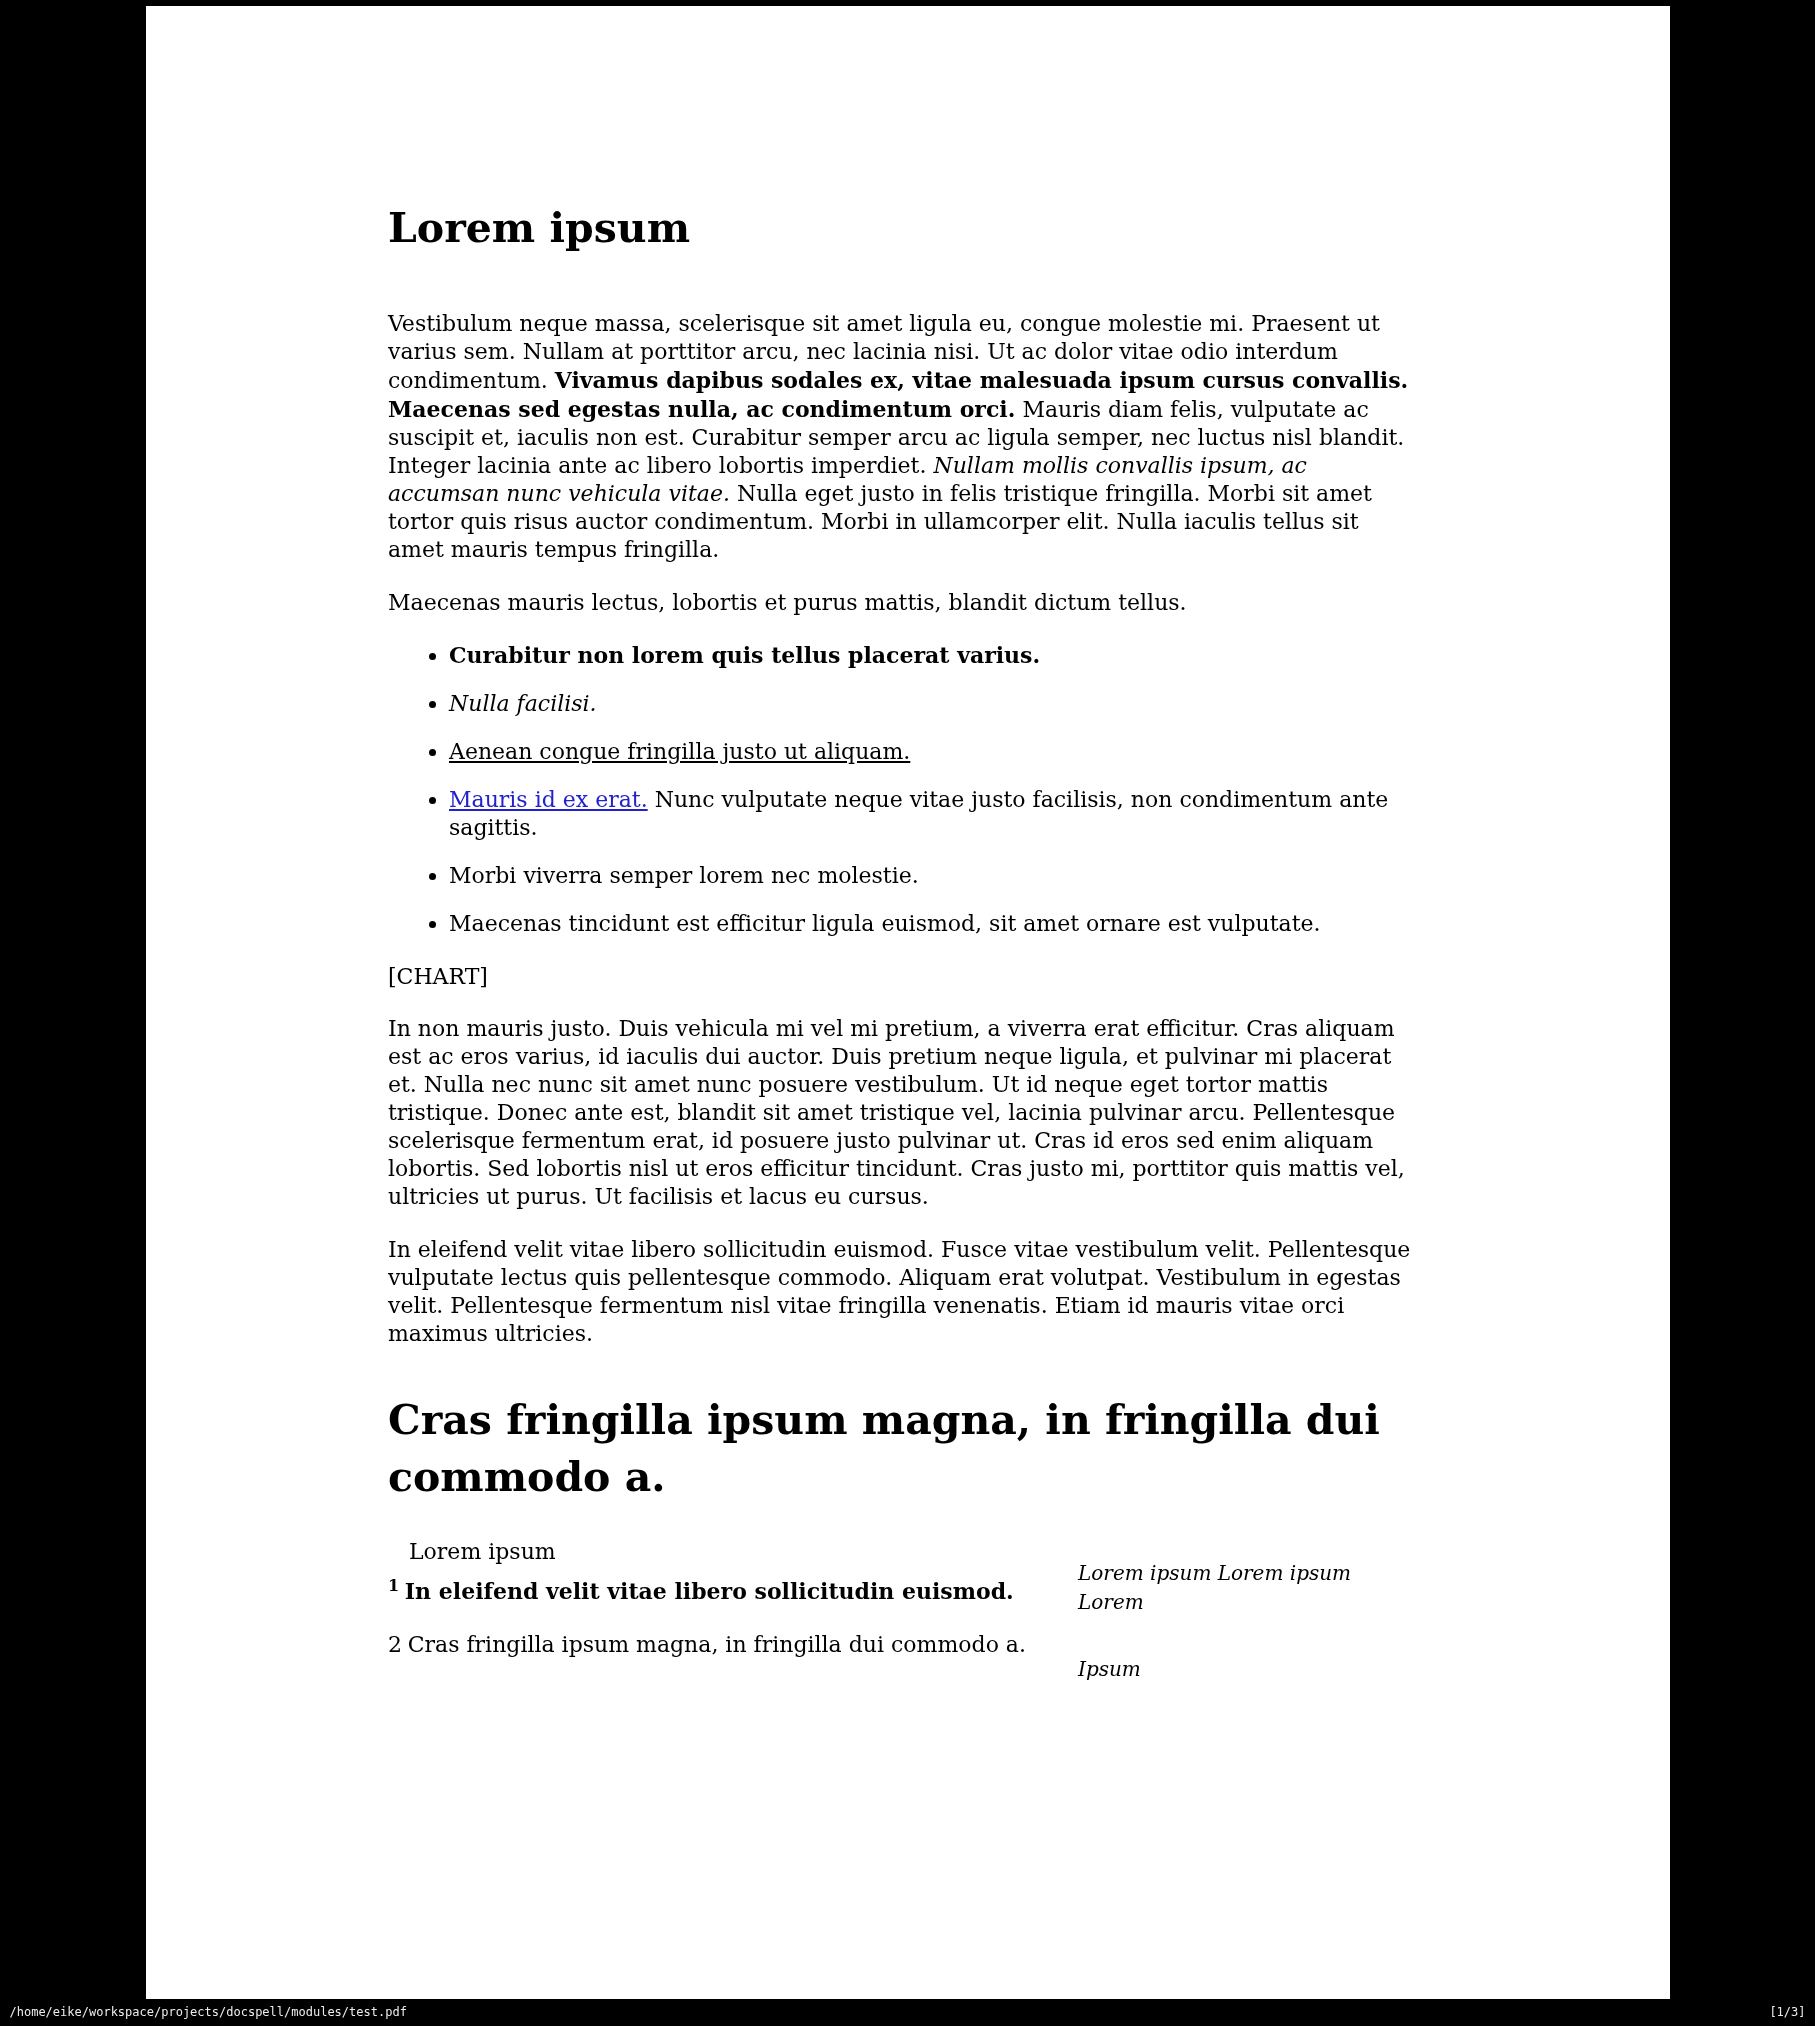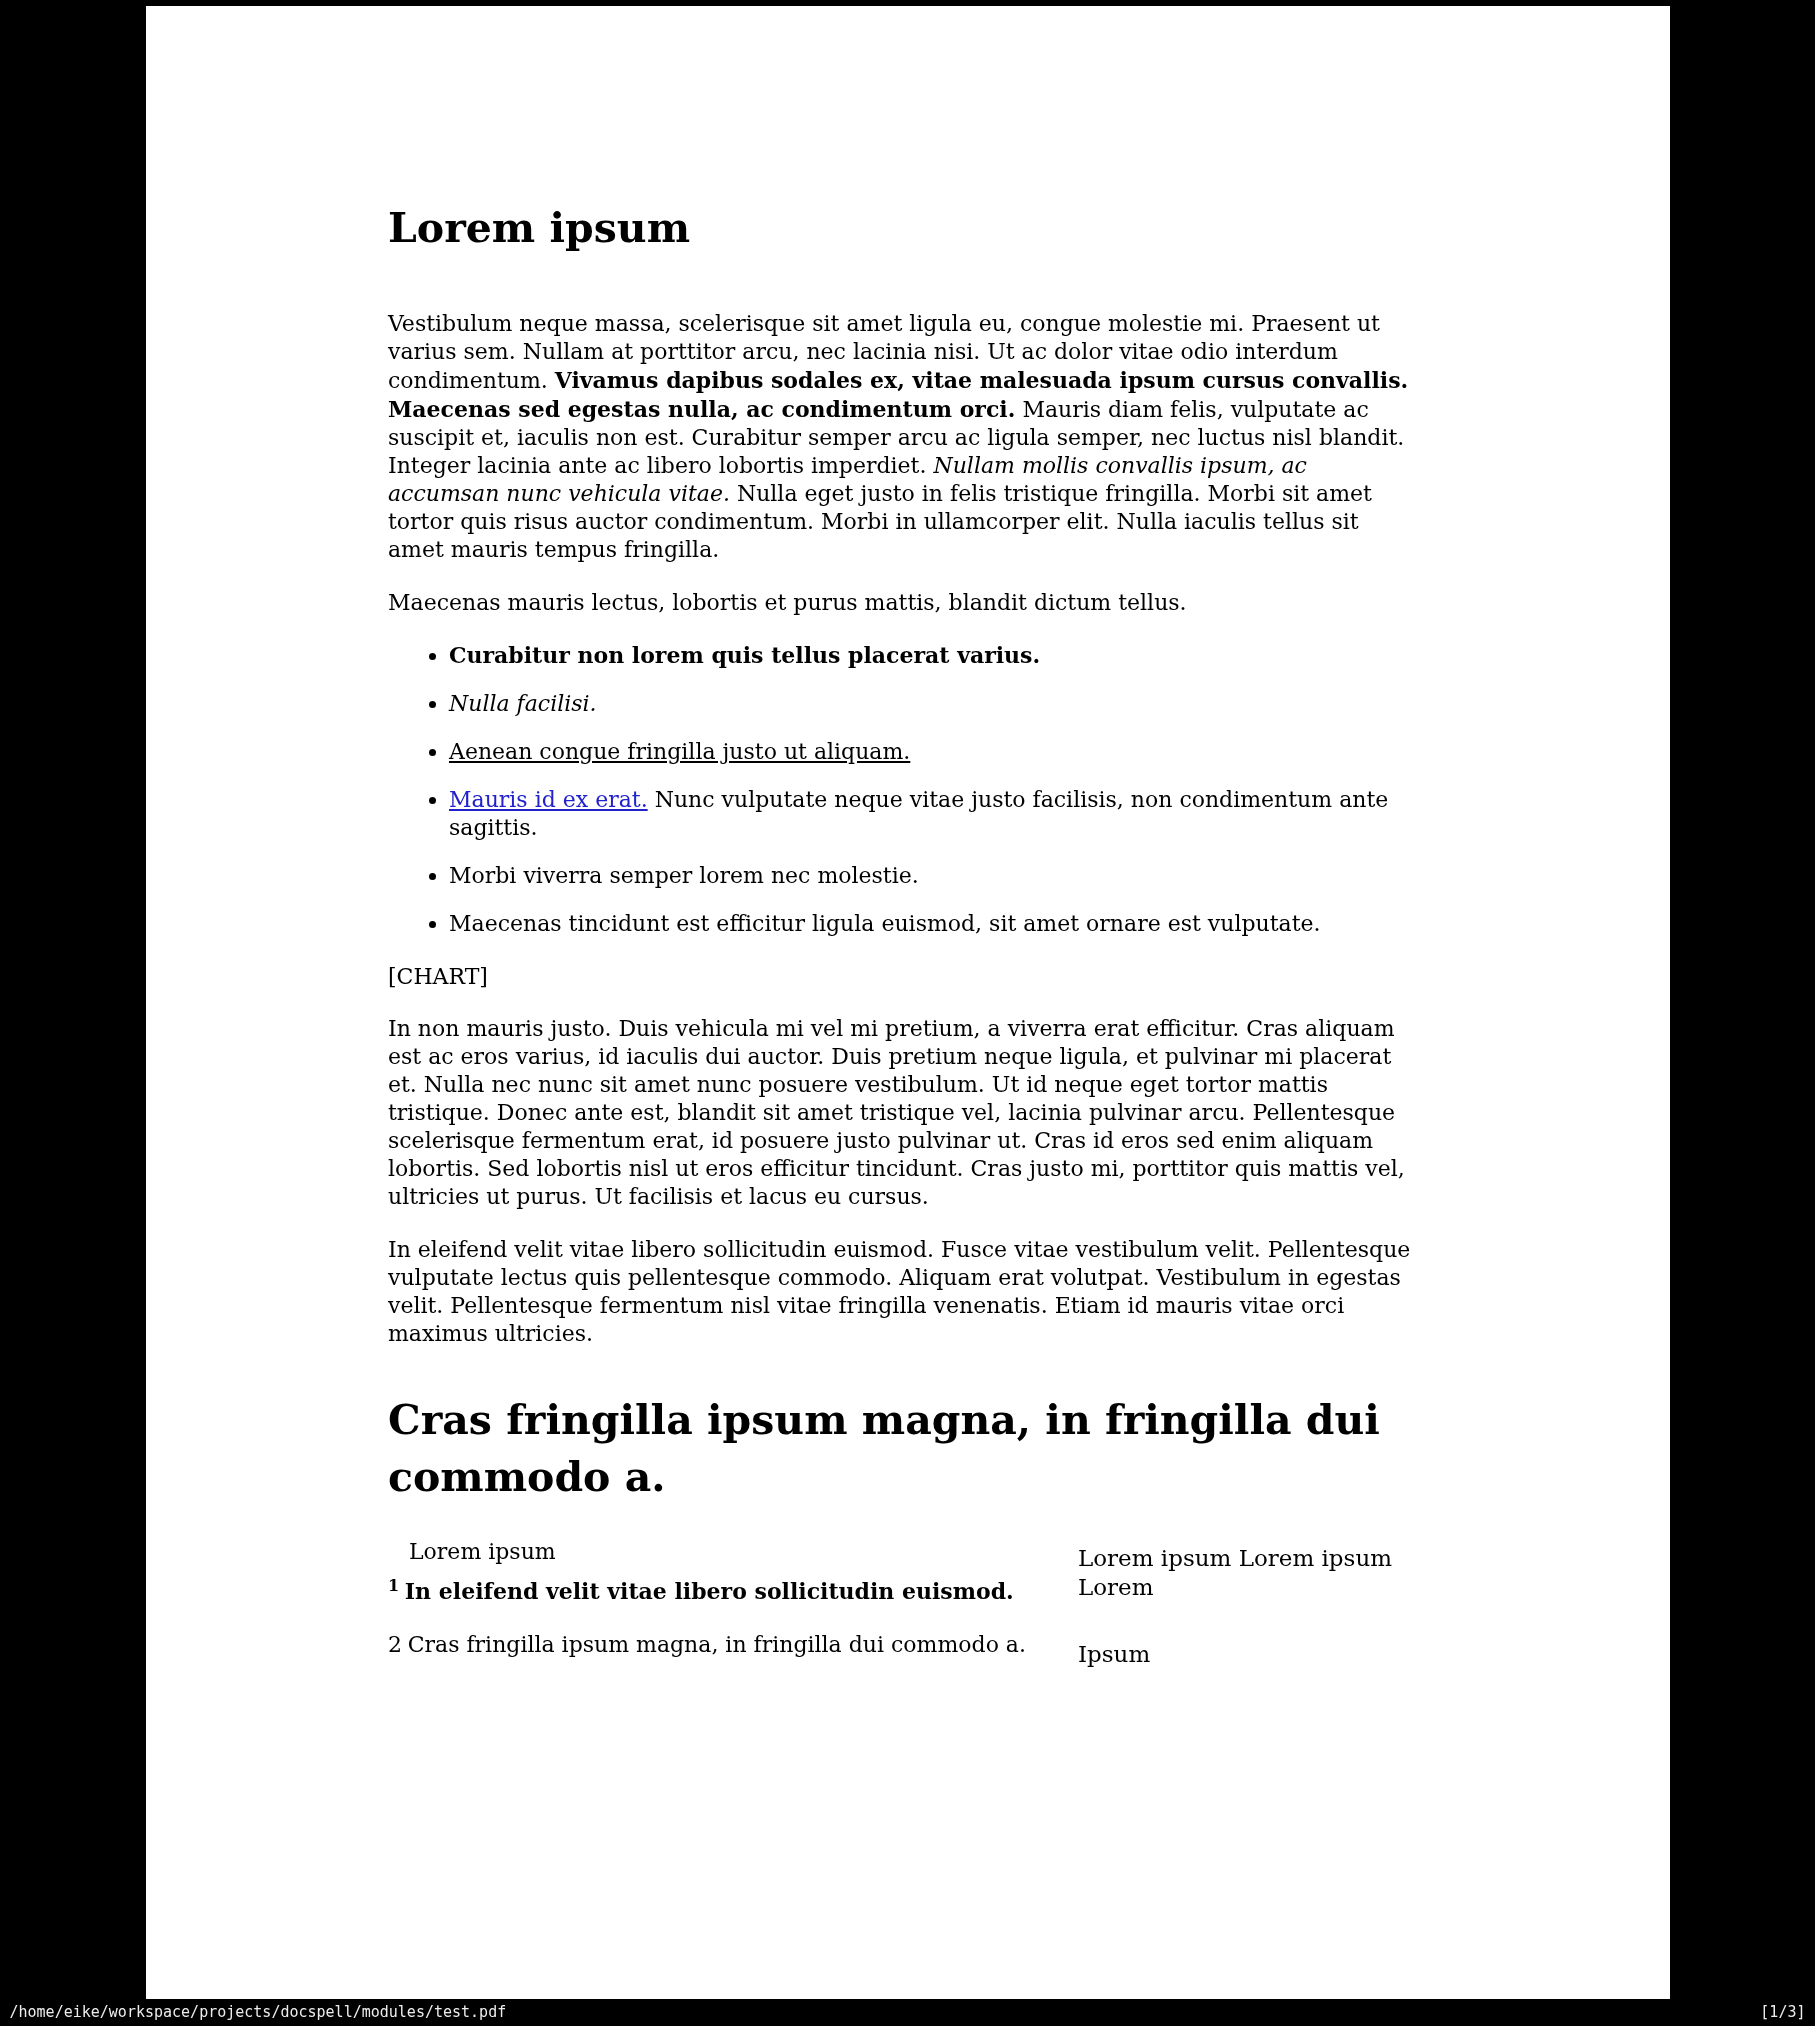--- a/index.html
+++ b/index.html
@@ -40,40 +40,40 @@
   .i { font-style: italic; }
   .u { text-decoration: underline; }
   .link {
     color: var(--link-color, #2222cc);
     text-decoration: underline;
     cursor: pointer;
   }
   
   .fn-table { display: flex; margin: 0; }
   .fn-left { width: 690px; flex: 0 0 690px; }
-  .fn-right { width: 345px; flex: 0 0 345px; font-size: 23px; line-height: 29px; margin-top: 6px; }
+  .fn-right { width: 345px; flex: 0 0 345px; font-size: 20px; line-height: 29px; margin-top: 21px; font-style: italic; }
   .fn-header { padding-left: 21px; }
   .fn-row1 { margin-top: 11.4px; font-weight: bold; }
   .fn-row2 { margin-top: 23px; }
   .fn-sup {
     font-size: 16px;
     position: relative;
     top: -8.5px;
     margin-right: 5.7px;
   }
   .fn-marker { margin-right: 5.7px; }
   .fn-right-cell2 { margin-top: 38px; }
   .statusbar {
     position: absolute;
     left: 0; bottom: 0;
     width: 100%; height: 27.4px;
     background: var(--chrome-bg, #000);
     color: var(--statusbar-text, #ededed);
     font-family: "DejaVu Sans Mono", monospace;
-    font-size: 15px;
+    font-size: 12px;
     display: flex;
     justify-content: space-between;
     align-items: center;
     padding: 0 9.5px;
     box-sizing: border-box;
   }
 </style>
 </head>
 <body style="--chrome-bg: #000000; --page-bg: #ffffff; --statusbar-text: #ededed; --link-color: #2222cc;">
 

